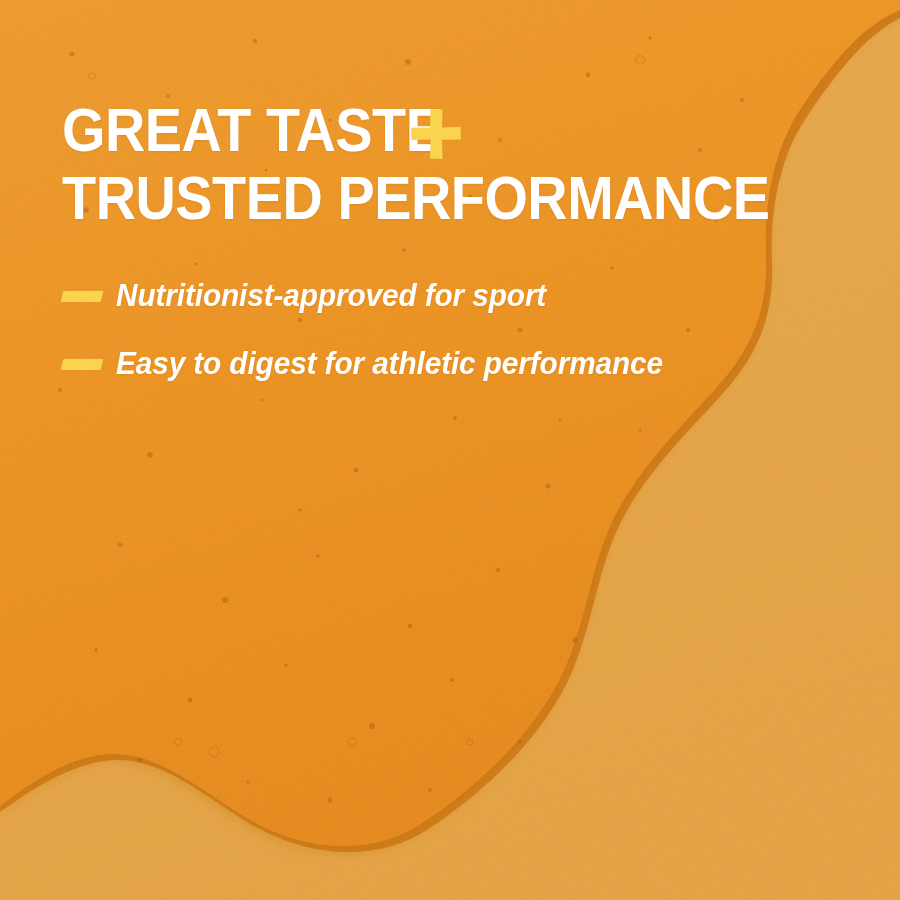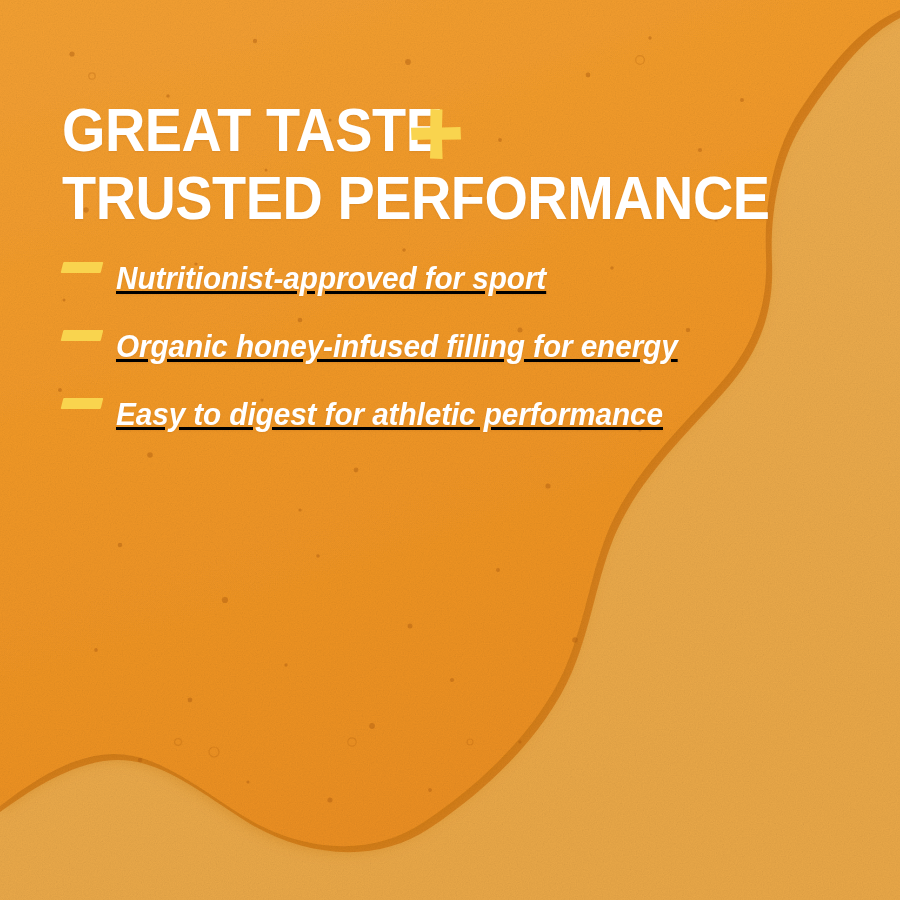--- a/index.html
+++ b/index.html
@@ -90,21 +90,21 @@
     width: 820px;
     list-style: none;
     margin: 0;
     padding: 0;
   }
 
   .bullet-item {
     position: relative;
     height: 68px;
     display: flex;
-    text-decoration: underline;
+    align-items: center;
   }
 
   .bullet-dash {
     flex: 0 0 auto;
     width: 40px;
     height: 11px;
     margin-right: 14px;
     background: #F9D44E;
     transform: skewX(-14deg);
     border-radius: 1px;
@@ -252,22 +252,18 @@
                L32.6,51 L20,50.4 L20.6,31.6 L1.5,32 L1,19.8 L20.2,19.4 Z"></path>
     </svg>
 
     <ul id="bullets">
       <li class="bullet-item">
         <span class="bullet-dash"></span>
         <span class="bullet-text">Nutritionist-approved for sport</span>
       </li>
       <li class="bullet-item">
         <span class="bullet-dash"></span>
-        <span class="bullet-text">Organic honey-infused filling for energy</span>
-      </li>
-      <li class="bullet-item">
-        <span class="bullet-dash"></span>
         <span class="bullet-text">Easy to digest for athletic performance</span>
       </li>
     </ul>
 
   </div>
 </div>
 
 </body></html>

